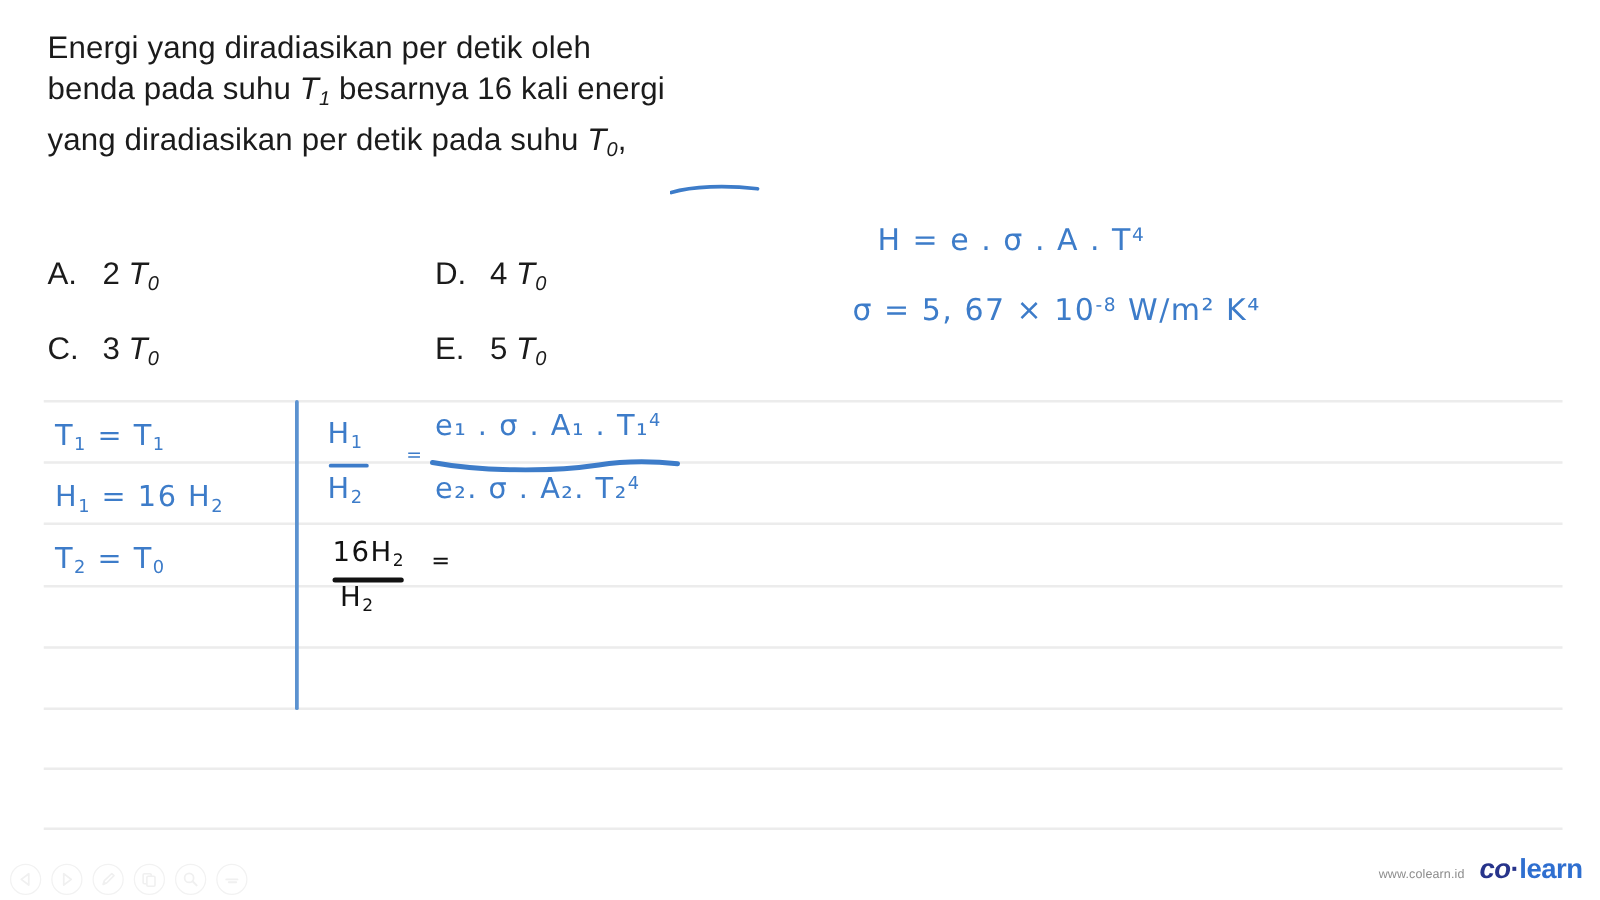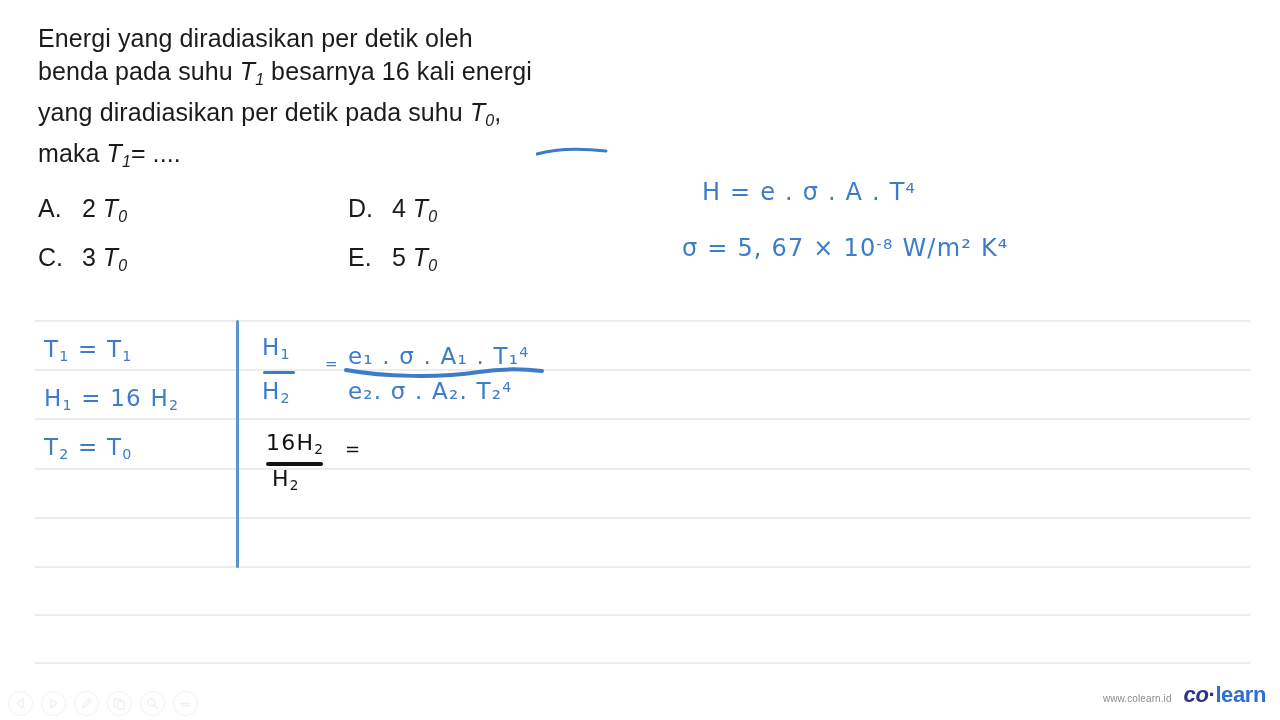--- a/index.html
+++ b/index.html
@@ -46,20 +46,21 @@
   }
   .choice-col { position: absolute; top: 0; }
   .col-left  { left: 0px; }
   .col-right { left: 310px; }
 
   .choice-row {
     font-size: 25px;
     line-height: 40px;
     color: #1b1b1b;
     white-space: nowrap;
+    margin-top: 11px;
   }
   .choice-letter { display: inline-block; width: 44px; }
 
   
   #worksheet {
     position: absolute;
     left: 0;
     top: 300px;
     width: 1280px;
     height: 380px;
@@ -175,23 +176,20 @@
   </div>
 
   <div class="q-line">
     <span>benda pada suhu </span><span class="var">T</span><span class="sub">1</span><span> besarnya 16 kali energi</span>
   </div>
 
   <div class="q-line">
     <span>yang diradiasikan per detik pada suhu </span><span class="var">T</span><span class="sub">0</span><span>,</span>
   </div>
 
-  <div class="q-line">
-    <span>maka </span><span class="var">T</span><span class="sub">1</span><span>= ....</span>
-  </div>
 </div>
 
 <svg id="t0-underline" viewBox="0 0 72 10" preserveAspectRatio="none">
   <path d="M1,8 C18,3 44,2 70,5" stroke="#3d7cc9" stroke-width="3" fill="none" stroke-linecap="round"></path>
 </svg>
 
 <div id="choices">
 
   <div class="choice-col col-left">
     <div class="choice-row">
@@ -255,21 +253,21 @@
 </div>
 <div class="bar" style="left:263px; top:371px; width:32px;"></div>
 <div class="ink" style="left:262px; top:378px;">
   <span>H</span><span class="hsub">2</span>
 </div>
 
 <div class="ink" style="left:325px; top:355px; font-size:15px;">
   <span>=</span>
 </div>
 
-<div class="ink" style="left:348px; top:328px;margin-top:15px;">
+<div class="ink" style="left:348px; top:328px;">
   <span>e₁ . σ . A₁ . T₁</span><span class="hsup">4</span>
 </div>
 
 <svg class="wavy" style="left:344px; top:366px; width:200px; height:12px;" viewBox="0 0 200 12" preserveAspectRatio="none">
   <path d="M2,4 C40,11 95,12 135,6 C160,2 180,3 198,5" stroke="#3d7cc9" stroke-width="4" fill="none" stroke-linecap="round"></path>
 </svg>
 
 <div class="ink" style="left:348px; top:378px;">
   <span>e₂. σ . A₂. T₂</span><span class="hsup">4</span>
 </div>

